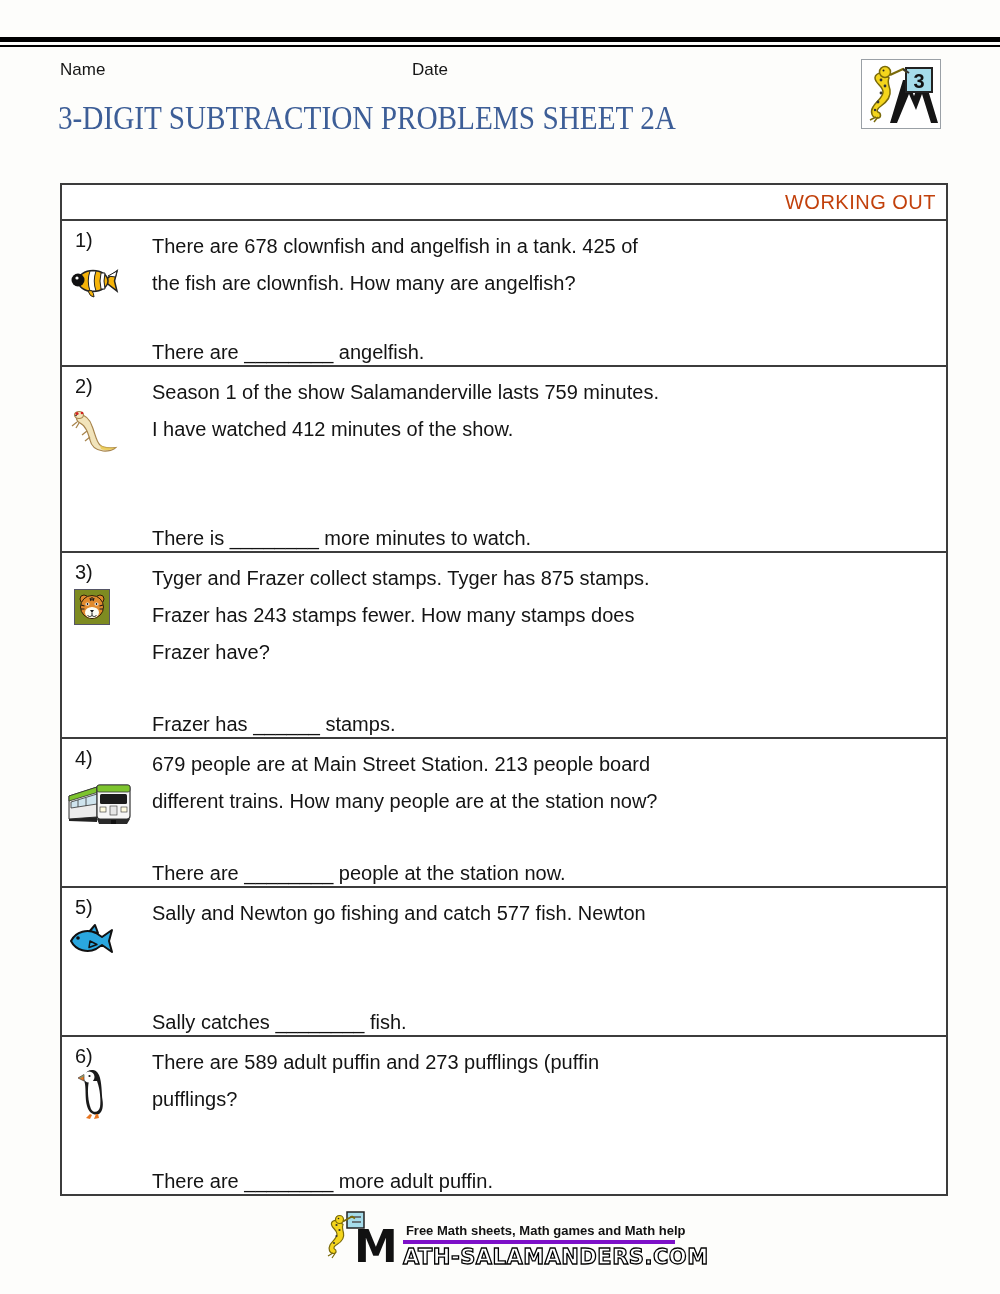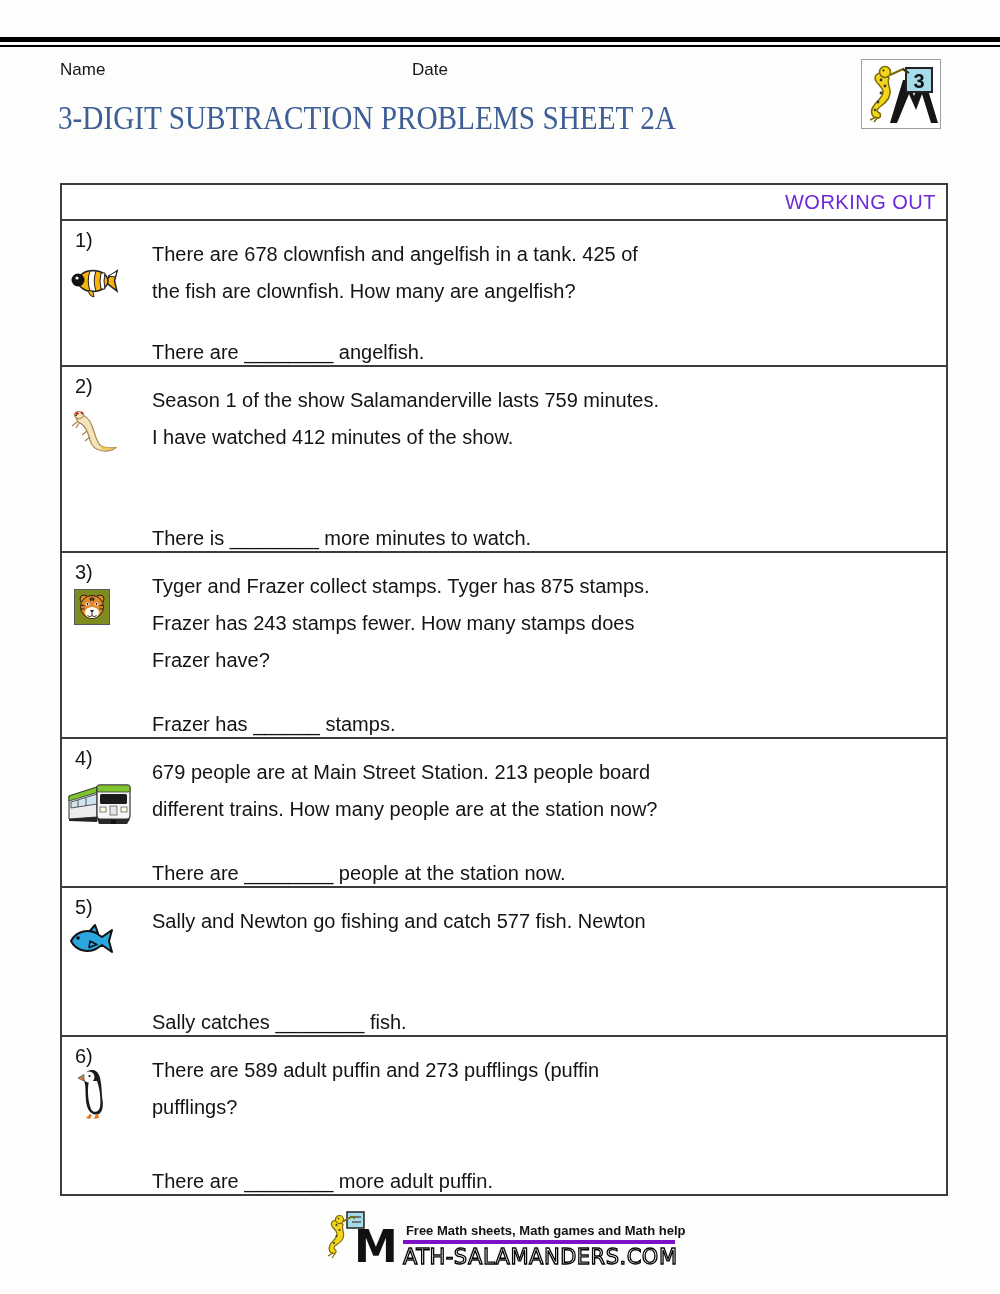--- a/index.html
+++ b/index.html
@@ -9,37 +9,37 @@
   .rule-thin{position:absolute;left:0;top:45px;width:100%;height:2px;background:#000;}
   .name-label{position:absolute;left:60px;top:60px;font-size:17px;}
   .date-label{position:absolute;left:412px;top:60px;font-size:17px;}
   .logo-box{position:absolute;left:861px;top:59px;width:80px;height:70px;background:#fff;
             border:1px solid #9aa0a6;box-sizing:border-box;}
   .page-title{position:absolute;left:58px;top:99px;font-family:"Liberation Serif", serif;
               font-size:34px;color:#3d5e97;white-space:nowrap;transform:scaleX(0.86);
               transform-origin:left center;font-weight:500;}
   .sheet{position:absolute;left:60px;top:183px;width:888px;border:2px solid #3c3c3c;box-sizing:border-box;background:#fff;}
   .sheet-head{height:34px;border-bottom:2px solid #3c3c3c;display:flex;align-items:center;
-              justify-content:flex-end;padding-right:10px;font-size:20px;letter-spacing:0.5px;color:#6d28d9;}
+              justify-content:flex-end;padding-right:10px;font-size:20px;letter-spacing:0.5px;color:#c2410c;}
   .prob{position:relative;border-bottom:2px solid #3c3c3c;}
   .prob:last-child{border-bottom:none;}
   .num{position:absolute;left:13px;top:8px;font-size:20px;}
   .icon-slot{position:absolute;}
-  .content{margin-left:90px;padding-top:15px;}
+  .content{margin-left:90px;padding-top:7px;}
   .line{font-size:20px;line-height:37px;white-space:nowrap;color:#141414;}
   .answer{position:absolute;left:90px;bottom:1px;font-size:20px;white-space:nowrap;color:#141414;}
   .footer{position:absolute;left:0;top:1209px;width:100%;display:flex;justify-content:center;}
   .footer-inner{display:flex;align-items:flex-end;}
   .mini-logo{margin-right:-13px;position:relative;z-index:2;}
   .big-m{font-family:"DejaVu Sans", sans-serif;font-weight:800;font-size:44px;line-height:44px;
          color:#111;margin-right:-3px;z-index:1;}
   .footer-col{display:flex;flex-direction:column;width:272px;margin-left:8px;}
   .tagline{font-size:13px;font-weight:bold;color:#111;white-space:nowrap;margin-left:3px;}
   .purple-rule{height:4px;background:#7d10c8;margin:2px 0 1px 0;width:100%;}
-  .wordmark{font-family:"DejaVu Sans", sans-serif;font-weight:400;font-size:21px;line-height:24px;
+  .wordmark{font-family:"DejaVu Sans", sans-serif;font-weight:700;font-size:21px;line-height:24px;
             color:#fff;-webkit-text-stroke:1.3px #000;letter-spacing:0.5px;white-space:nowrap;}
 </style>
 </head>
 <body>
 
 <div class="page">
 
   <div class="rule-thick"></div>
   <div class="rule-thin"></div>
 

